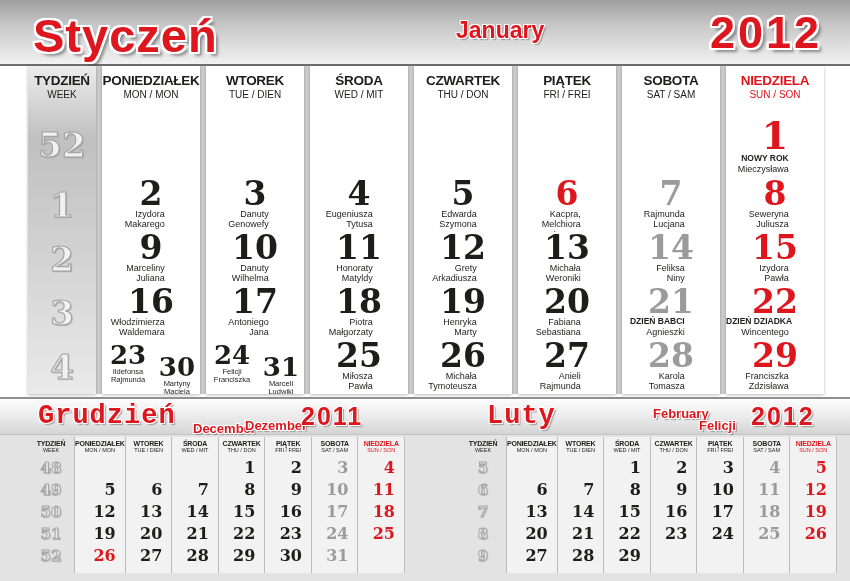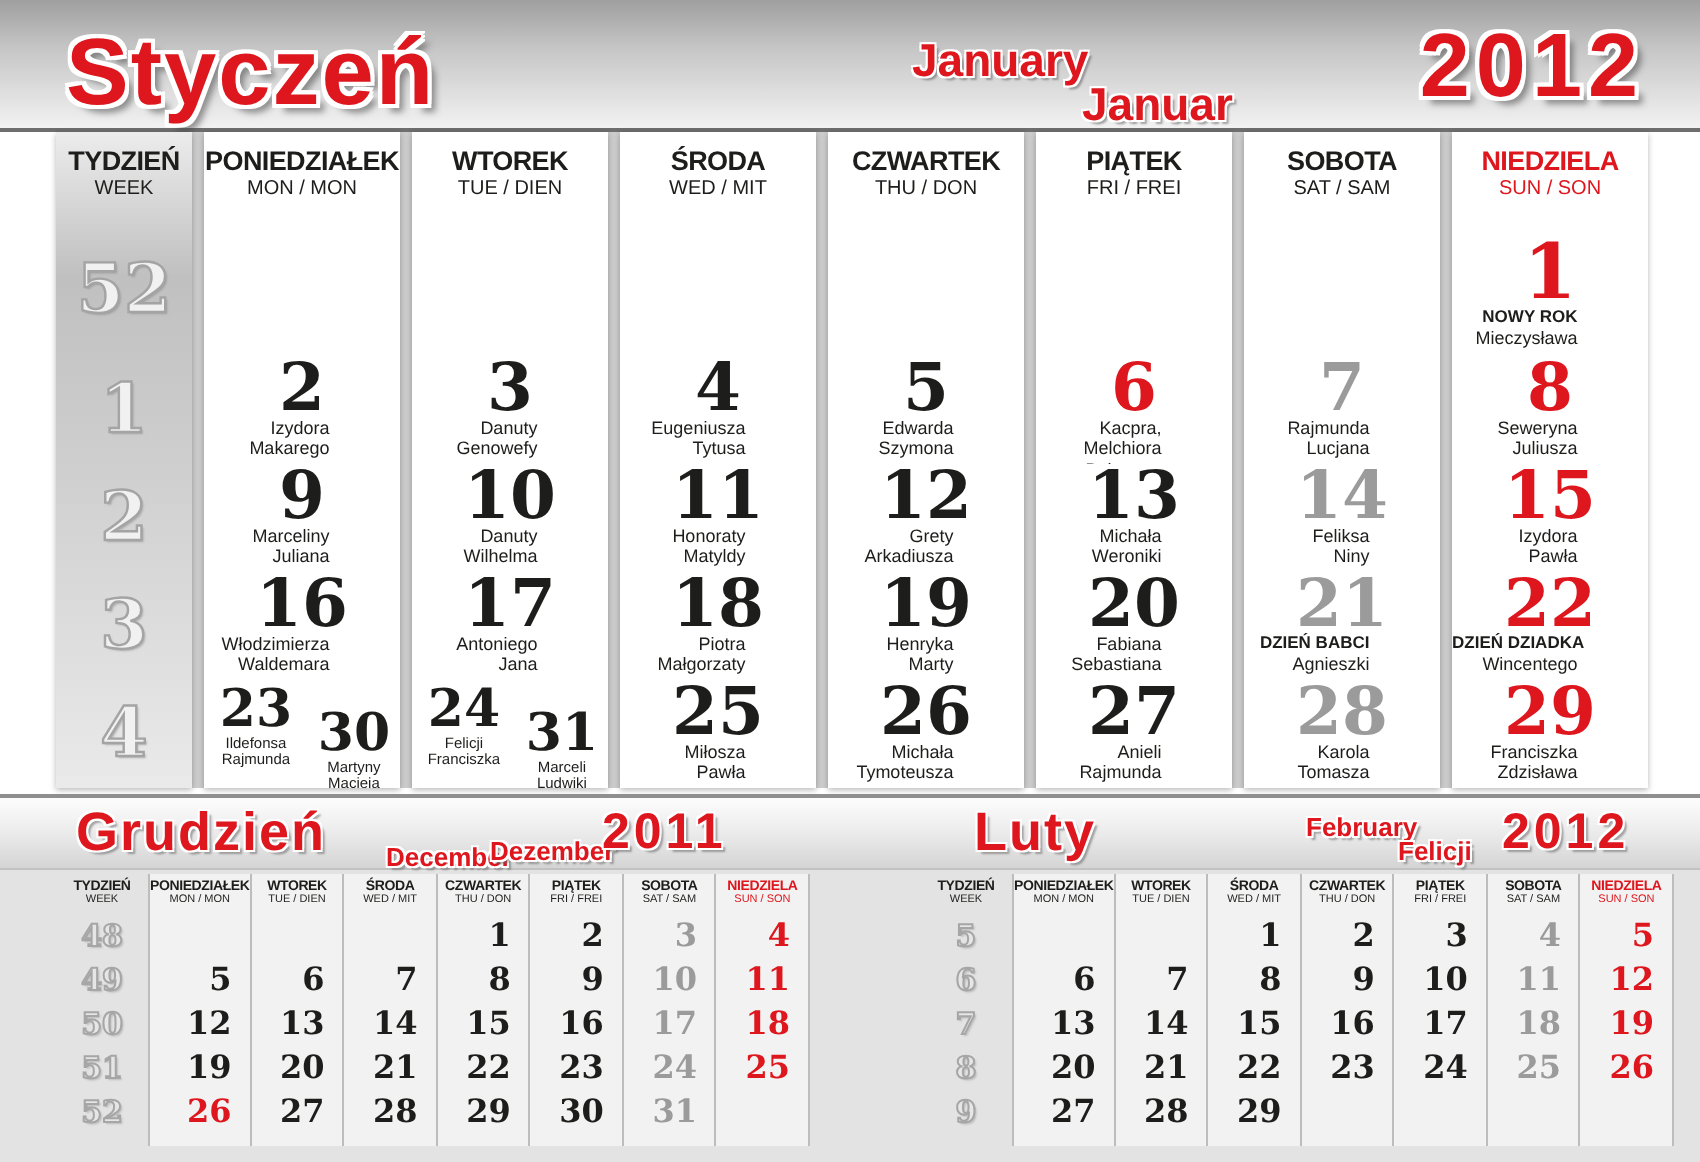--- a/index.html
+++ b/index.html
@@ -46,21 +46,21 @@
   .split{display:flex;padding-top:3px;}
   .sp-l{width:53%;}.sp-r{width:47%;padding-top:12px;box-sizing:border-box;}
   .split .num{font-size:26px;}
   .split .names{width:92%;margin:0 auto;text-align:center;font-size:7.5px;line-height:1.05;}
 
   
   .bottom{position:absolute;left:0;top:397px;width:850px;height:184px;background:#e3e3e3;}
   .band{position:absolute;left:0;top:0;width:850px;height:38px;box-sizing:border-box;
        background:linear-gradient(180deg,#fdfdfd 0%,#e9e9e9 55%,#d4d4d4 100%);
        border-top:2px solid #8f8f8f;border-bottom:1px solid #c2c2c2;}
-  .b-pl{position:absolute;top:2px;font-size:27px;letter-spacing:1px;}
+  .b-pl{position:absolute;top:2px;font-size:27px;letter-spacing:1px;font-family:Liberation Mono, monospace;}
   .b-sm{position:absolute;font-size:13px;}
   .b-yr{position:absolute;top:3px;font-size:25px;letter-spacing:2px;}
   #dec-pl{left:38px;}  #dec-en{left:193px;top:22px;}  #dec-de{left:245px;top:19px;}  #dec-yr{left:301px;}
   #feb-pl{left:487px;} #feb-en{left:653px;top:7px;} #feb-de{left:699px;top:19px;} #feb-yr{left:751px;}
 
   .mini{position:absolute;top:40px;width:377px;height:136px;
        display:grid;grid-template-columns:46px repeat(7,1fr);}
   #mini-dec{left:28px;} #mini-feb{left:460px;}
   .m-col{display:flex;flex-direction:column;box-sizing:border-box;}
   .m-daycol{background:rgba(255,255,255,.55);border-right:1px solid #bdbdbd;}
@@ -77,21 +77,20 @@
   .m-fill{flex:1;}
 </style>
 </head>
 <body>
 
 <div class="page">
 
   <header class="top">
     <div class="t-pl red-out">Styczeń</div>
     <div class="t-en red-out-sm">January</div>
-    <div class="t-de red-out-sm">Januar</div>
     <div class="t-yr red-out">2012</div>
   </header>
 
   <section class="main">
     <div class="main-grid" id="main-grid">
         <div class="col wkcol">
           <div class="col-head">
             <div class="ch-pl">TYDZIEŃ</div>
             <div class="ch-sub">WEEK</div>
           </div>

